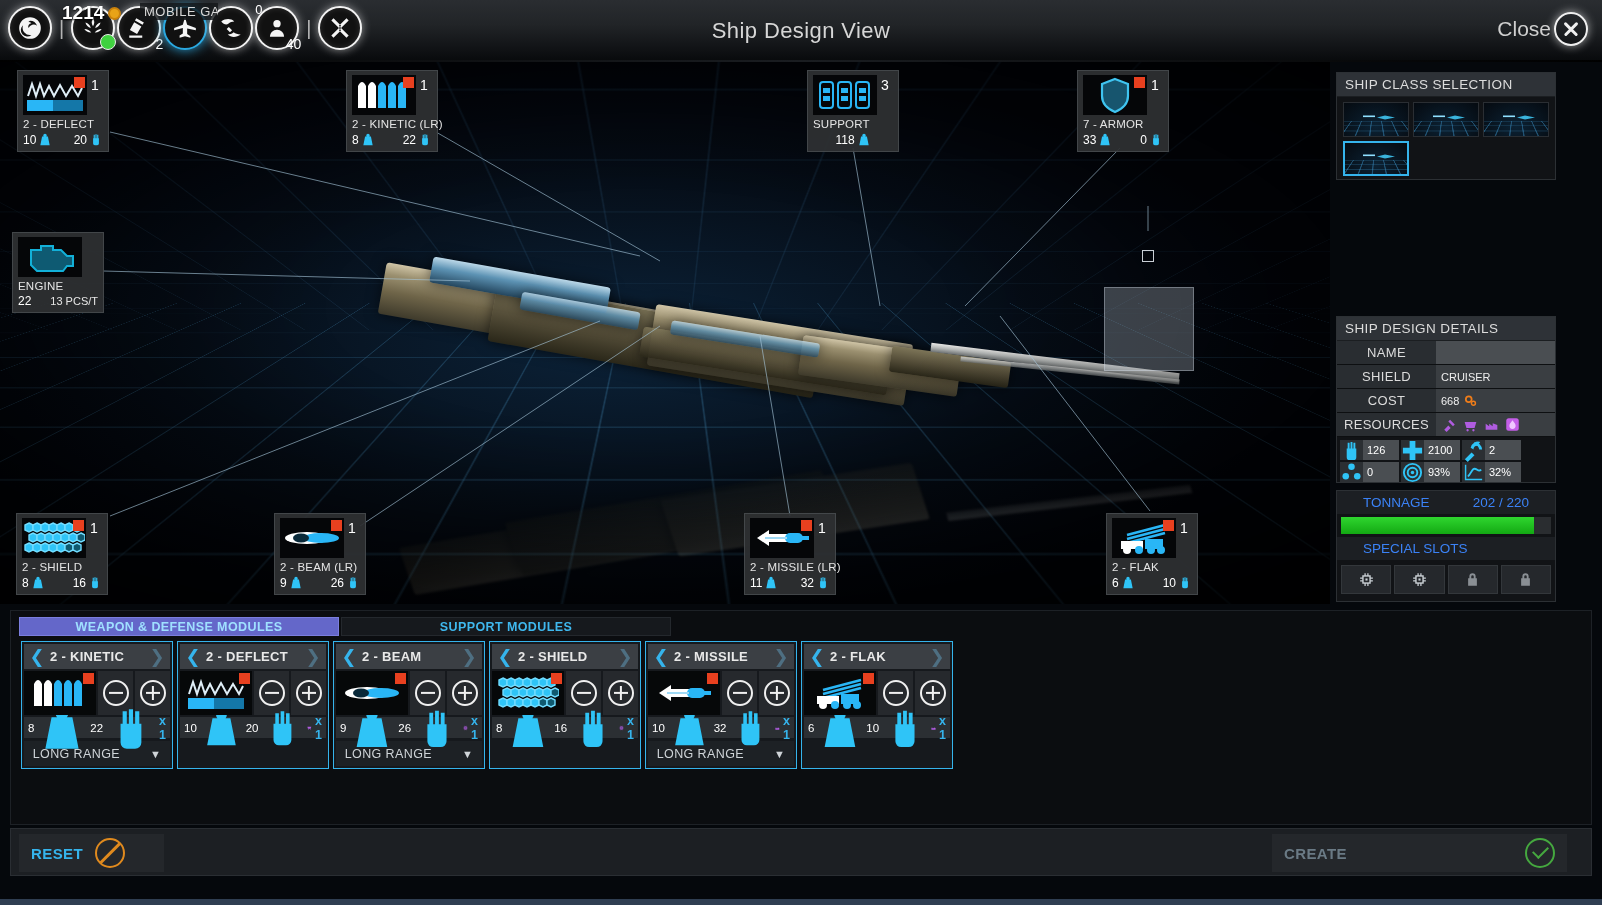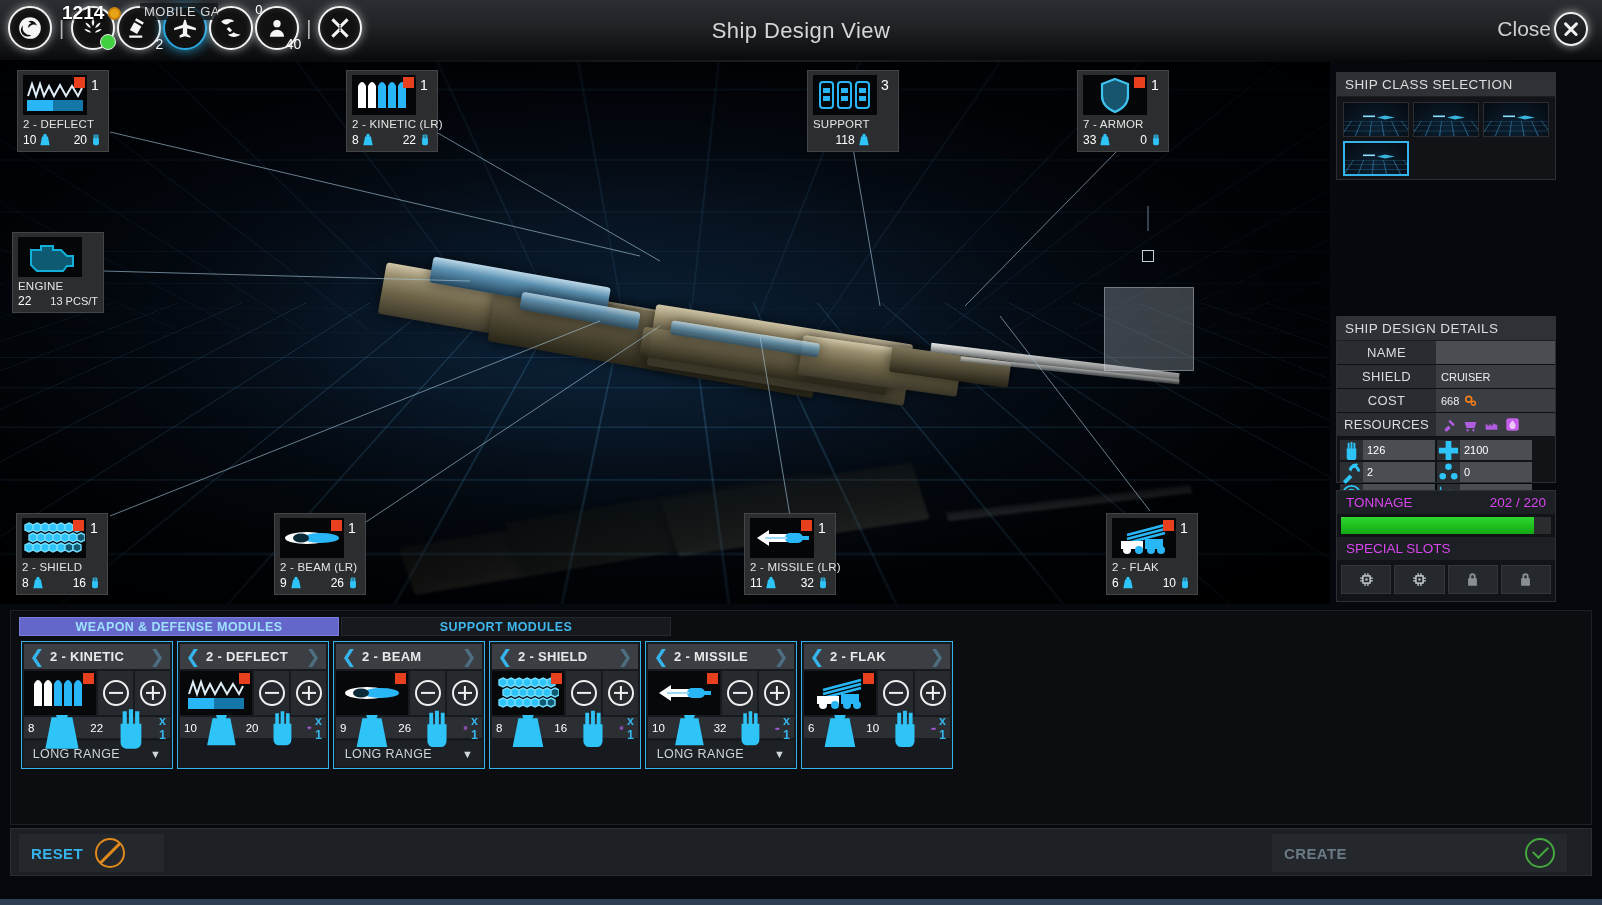--- a/index.html
+++ b/index.html
@@ -209,34 +209,34 @@
   .det-lbl{
     width:99px; background:#292d31; color:#dcdcdc; font-size:13px;
     text-align:center; padding:4px 2px; letter-spacing:.3px;
   }
   .det-val{
     flex:1; background:#4a4e52; padding:4px 5px; color:#eee; font-size:11px;
     display:flex; align-items:center; gap:4px;
   }
   .det-val.dark{ background:#3a3e42; }
   .stat-grid{ display:flex; flex-wrap:wrap; gap:2px; padding:3px 2px 2px 3px; }
-  .stat-cell{ display:flex; align-items:center; width:95px; }
+  .stat-cell{ display:flex; align-items:center; width:59px; }
   .stat-ic{
     width:23px;height:20px;background:#2b2f33;
     display:flex;align-items:center;justify-content:center; flex:none;
   }
   .stat-val{
     flex:1; background:#4a4e52; color:#fff; font-size:11px;
     padding:3px 4px; height:20px; display:flex; align-items:center;
   }
 
   #tonnage-panel{ left:1336px; top:490px; width:220px; height:112px; }
   .ton-hd{
     display:flex; justify-content:space-between; align-items:center;
-    background:#1c1f23; color:#d946ef; font-size:13.5px; padding:4px 9px;
+    background:#1c1f23; color:#3b82f6; font-size:13.5px; padding:4px 26px;
   }
   .ton-bar{
     height:17px; margin:3px 4px; background:#2a2d30; position:relative;
   }
   .ton-fill{ height:100%; background:linear-gradient(180deg,#2fd62f,#13a913); width:92%; }
   .slots-row{ display:flex; gap:3px; padding:5px 4px; }
   .slot{
     width:51px;height:29px;background:#25282c;border:1px solid #33373b;
     display:flex;align-items:center;justify-content:center; cursor:pointer;
   }

